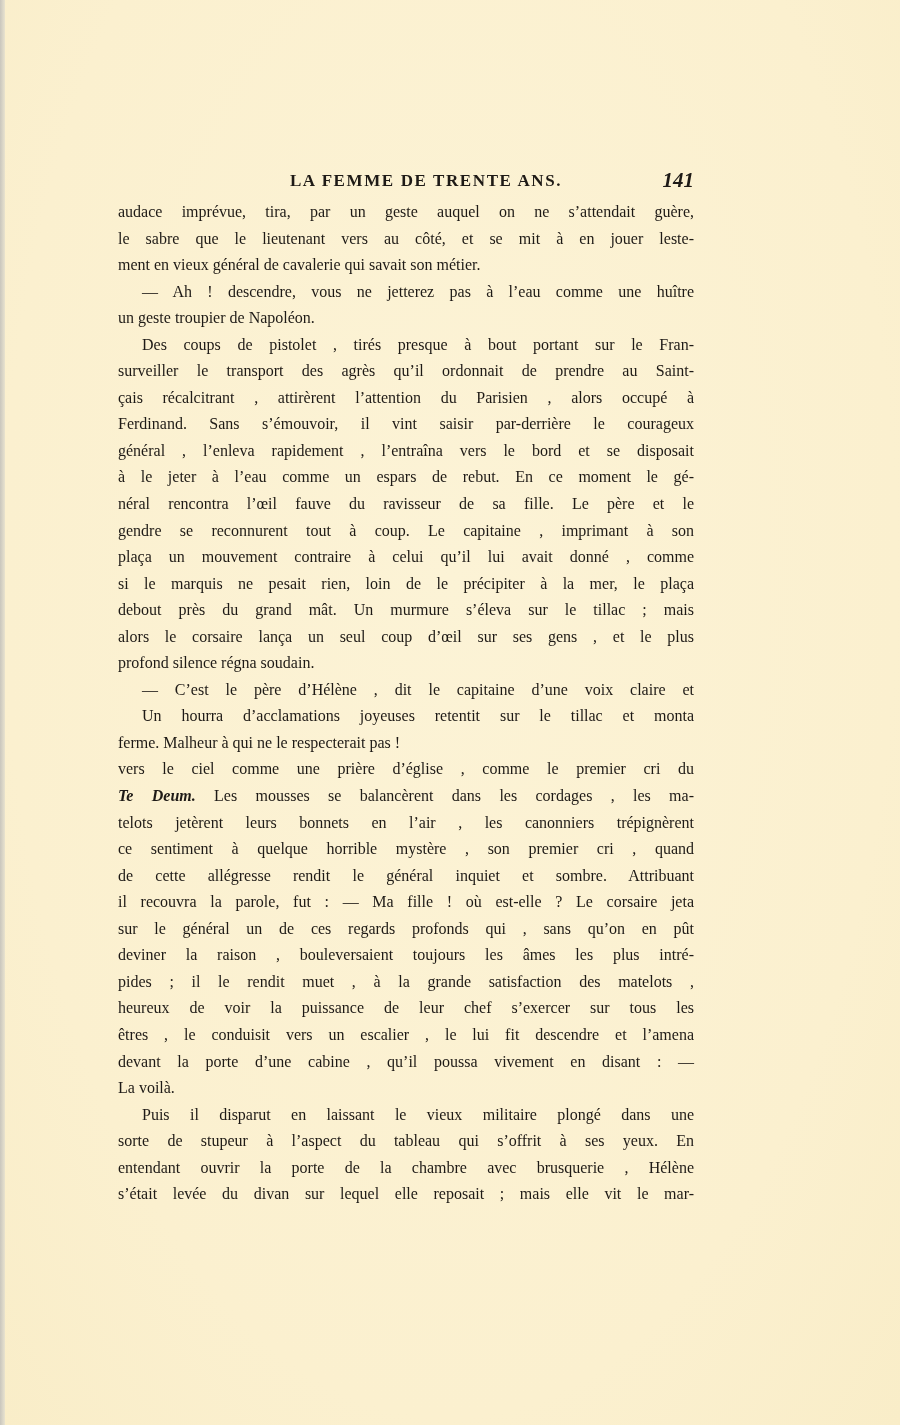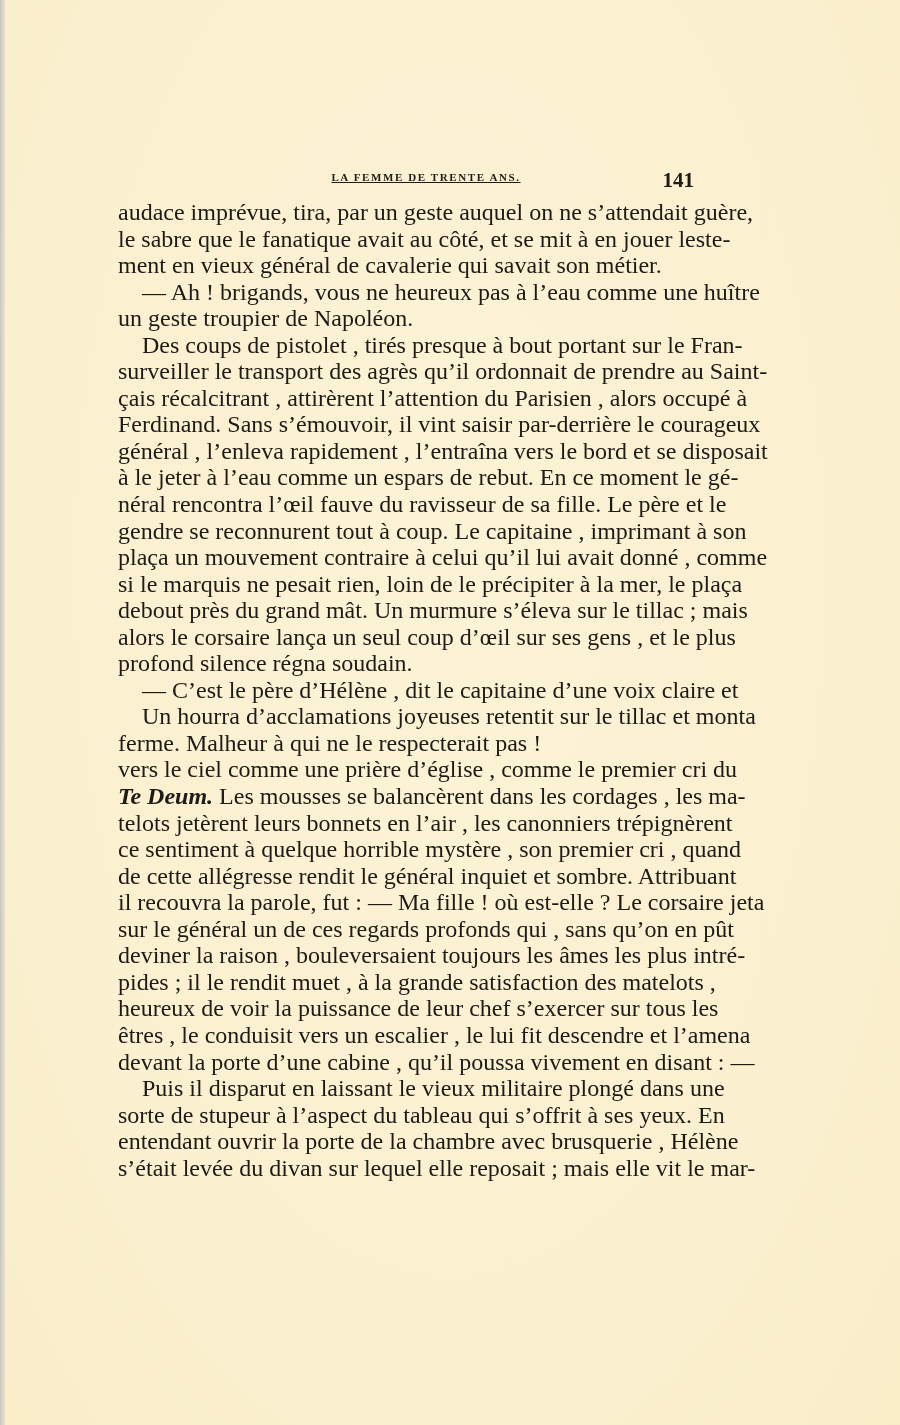--- a/index.html
+++ b/index.html
@@ -16,29 +16,29 @@
   }
   .page {
     position: absolute; left: 0; top: 0; width: 900px; height: 1425px;
     background: radial-gradient(ellipse at 50% 40%, #fcf3d6 0%, #fbf0cf 70%, #f9edc8 100%);
   }
   .running-head {
     position: absolute; top: 168px; left: 118px; width: 576px; height: 24px;
   }
   .running-title {
     position: absolute; left: 0; right: 0; top: 3px; text-align: center;
-    font-size: 11px; font-weight: bold; letter-spacing: 1.6px;
-    font-variant: small-caps; padding-left: 40px; text-decoration: underline;
+    font-size: 17px; font-weight: bold; letter-spacing: 1.6px;
+    font-variant: small-caps; padding-left: 40px;
   }
   .page-number {
-    position: absolute; right: 0; top: 0; font-size: 21px; font-weight: bold;
+    position: absolute; right: 0; top: 0; font-size: 21px; font-weight: bold; font-style: italic;
   }
   .text-block {
     position: absolute; top: 199px; left: 118px; width: 576px;
-    font-size: 24px; line-height: 26.55px;
+    font-size: 16px; line-height: 26.55px;
     text-align: justify;
   }
   .line {
     display: block; height: 26.55px; white-space: nowrap;
     text-align: justify; text-align-last: justify;
   }
   .line.last { text-align-last: left; }
   .line.indent { padding-left: 24px; }
   .italic { font-style: italic; font-weight: bold; }
 </style>
@@ -48,23 +48,23 @@
 <div class="page">
   <div class="page-edge"></div>
 
   <div class="running-head">
     <span class="running-title">LA FEMME DE TRENTE ANS.</span>
     <span class="page-number">141</span>
   </div>
 
   <div class="text-block" id="text-block">
       <span class="line">audace imprévue, tira, par un geste auquel on ne s’attendait guère,</span>
-      <span class="line">le sabre que le fanatique avait au côté, et se mit à en jouer leste-</span>
+      <span class="line">le sabre que le lieutenant vers au côté, et se mit à en jouer leste-</span>
       <span class="line last">ment en vieux général de cavalerie qui savait son métier.</span>
-      <span class="line indent">— Ah ! brigands, vous ne heureux pas à l’eau comme une huître</span>
+      <span class="line indent">— Ah ! descendre, vous ne jetterez pas à l’eau comme une huître</span>
       <span class="line last">un geste troupier de Napoléon.</span>
       <span class="line indent">Des coups de pistolet , tirés presque à bout portant sur le Fran-</span>
       <span class="line">surveiller le transport des agrès qu’il ordonnait de prendre au Saint-</span>
       <span class="line">çais récalcitrant , attirèrent l’attention du Parisien , alors occupé à</span>
       <span class="line">Ferdinand. Sans s’émouvoir, il vint saisir par-derrière le courageux</span>
       <span class="line">général , l’enleva rapidement , l’entraîna vers le bord et se disposait</span>
       <span class="line">à le jeter à l’eau comme un espars de rebut. En ce moment le gé-</span>
       <span class="line">néral rencontra l’œil fauve du ravisseur de sa fille. Le père et le</span>
       <span class="line">gendre se reconnurent tout à coup. Le capitaine , imprimant à son</span>
       <span class="line">plaça un mouvement contraire à celui qu’il lui avait donné , comme</span>
@@ -80,18 +80,19 @@
       <span class="line">telots jetèrent leurs bonnets en l’air , les canonniers trépignèrent</span>
       <span class="line">ce sentiment à quelque horrible mystère , son premier cri , quand</span>
       <span class="line">de cette allégresse rendit le général inquiet et sombre. Attribuant</span>
       <span class="line">il recouvra la parole, fut : — Ma fille ! où est-elle ? Le corsaire jeta</span>
       <span class="line">sur le général un de ces regards profonds qui , sans qu’on en pût</span>
       <span class="line">deviner la raison , bouleversaient toujours les âmes les plus intré-</span>
       <span class="line">pides ; il le rendit muet , à la grande satisfaction des matelots ,</span>
       <span class="line">heureux de voir la puissance de leur chef s’exercer sur tous les</span>
       <span class="line">êtres , le conduisit vers un escalier , le lui fit descendre et l’amena</span>
       <span class="line">devant la porte d’une cabine , qu’il poussa vivement en disant : —</span>
+      <span class="line last">La voilà.</span>
       <span class="line indent">Puis il disparut en laissant le vieux militaire plongé dans une</span>
       <span class="line">sorte de stupeur à l’aspect du tableau qui s’offrit à ses yeux. En</span>
       <span class="line">entendant ouvrir la porte de la chambre avec brusquerie , Hélène</span>
       <span class="line">s’était levée du divan sur lequel elle reposait ; mais elle vit le mar-</span>
     </div>
 </div>
 
 </body></html>

